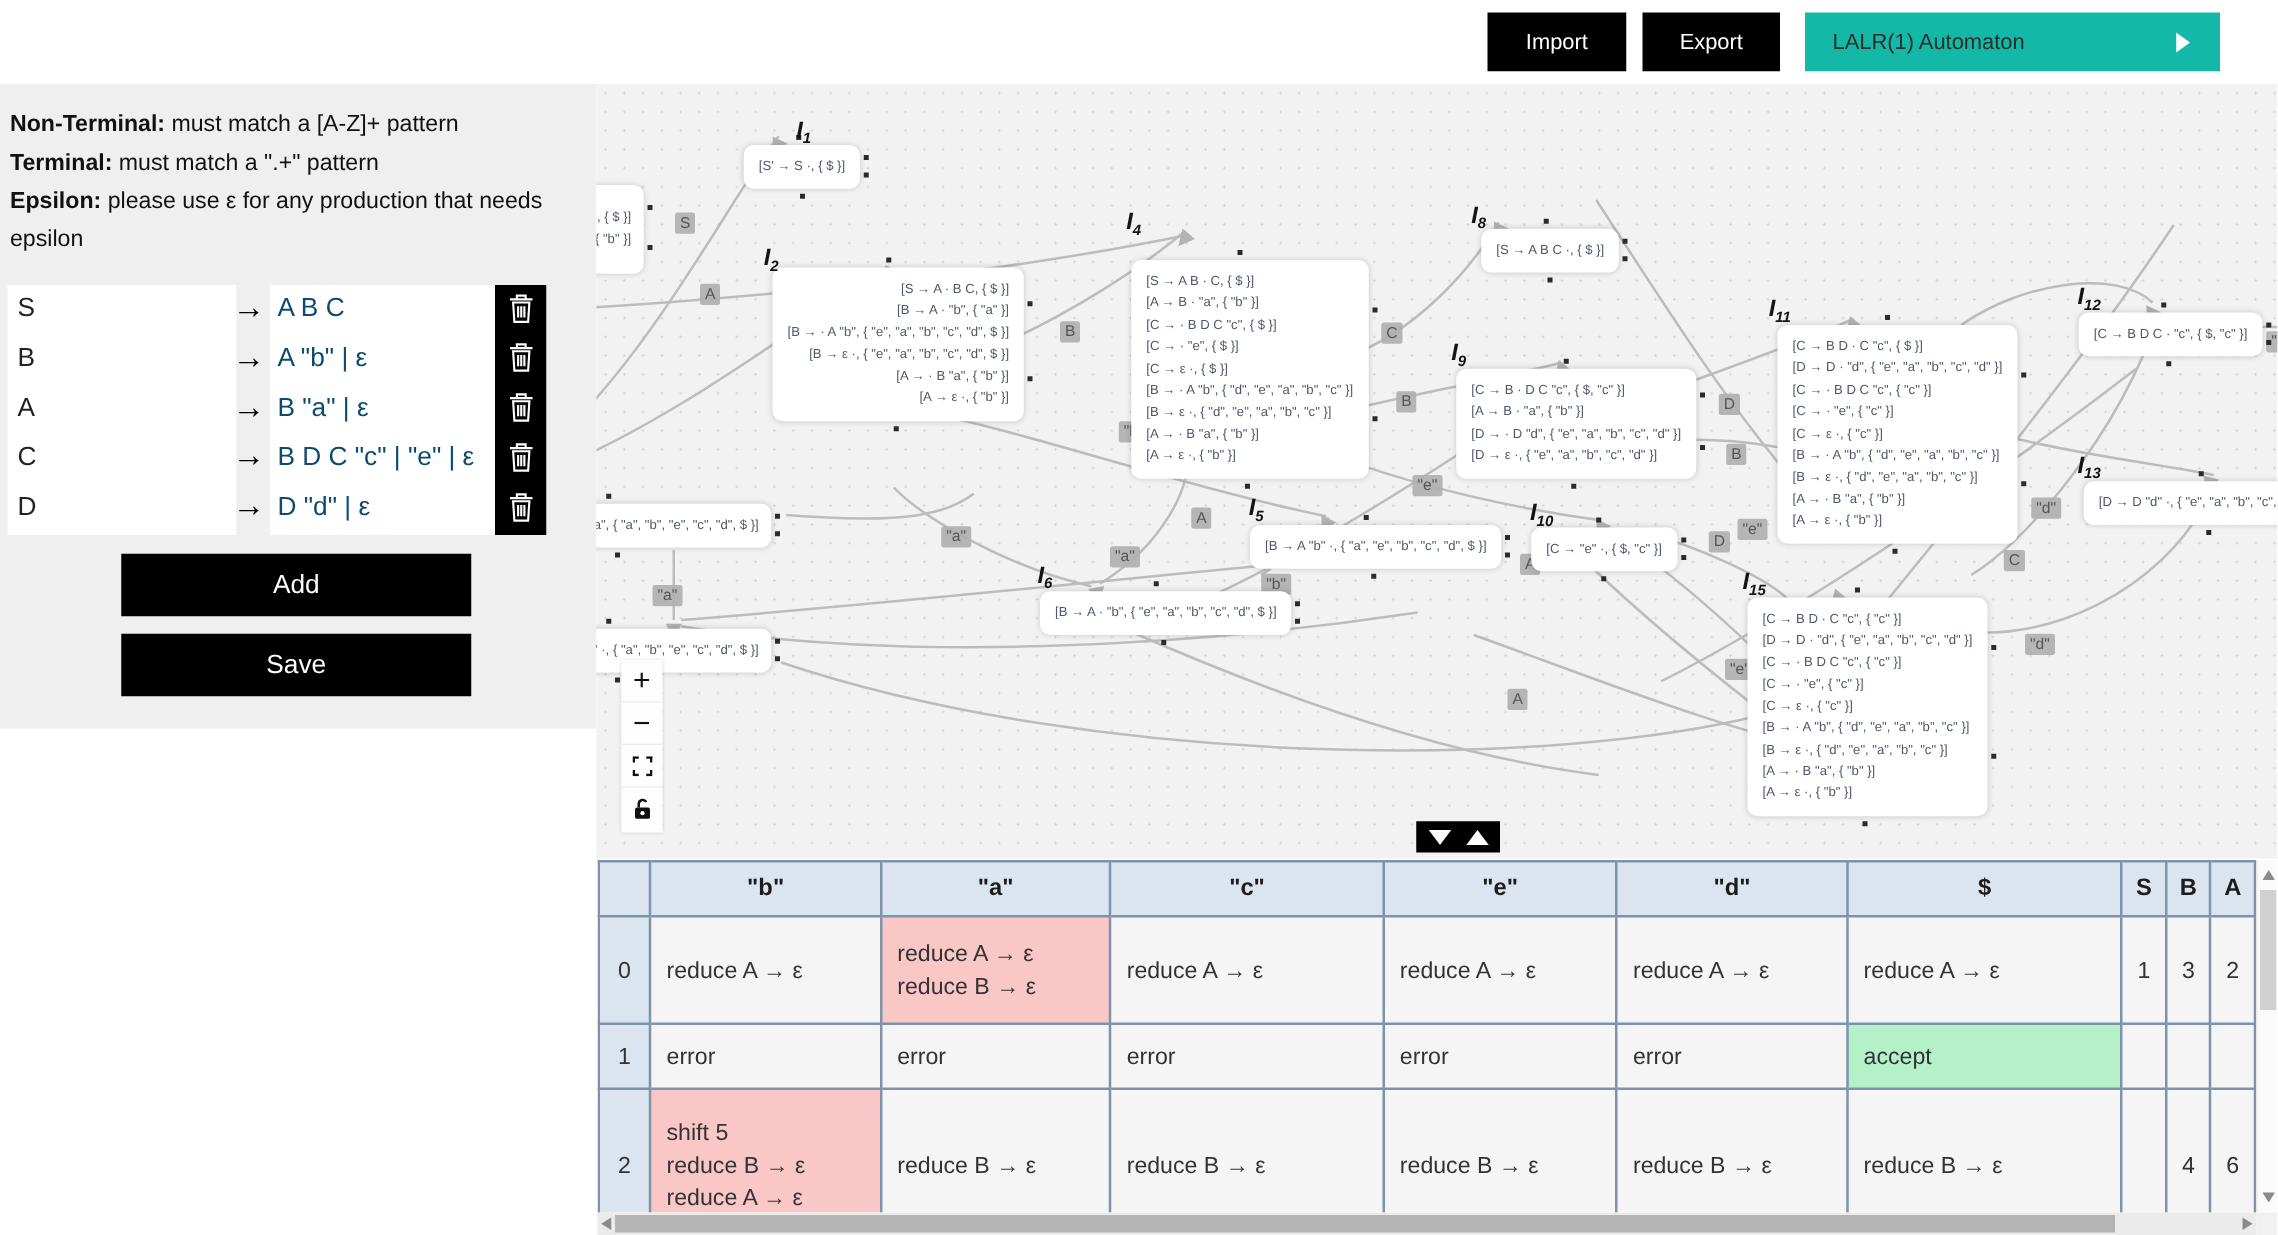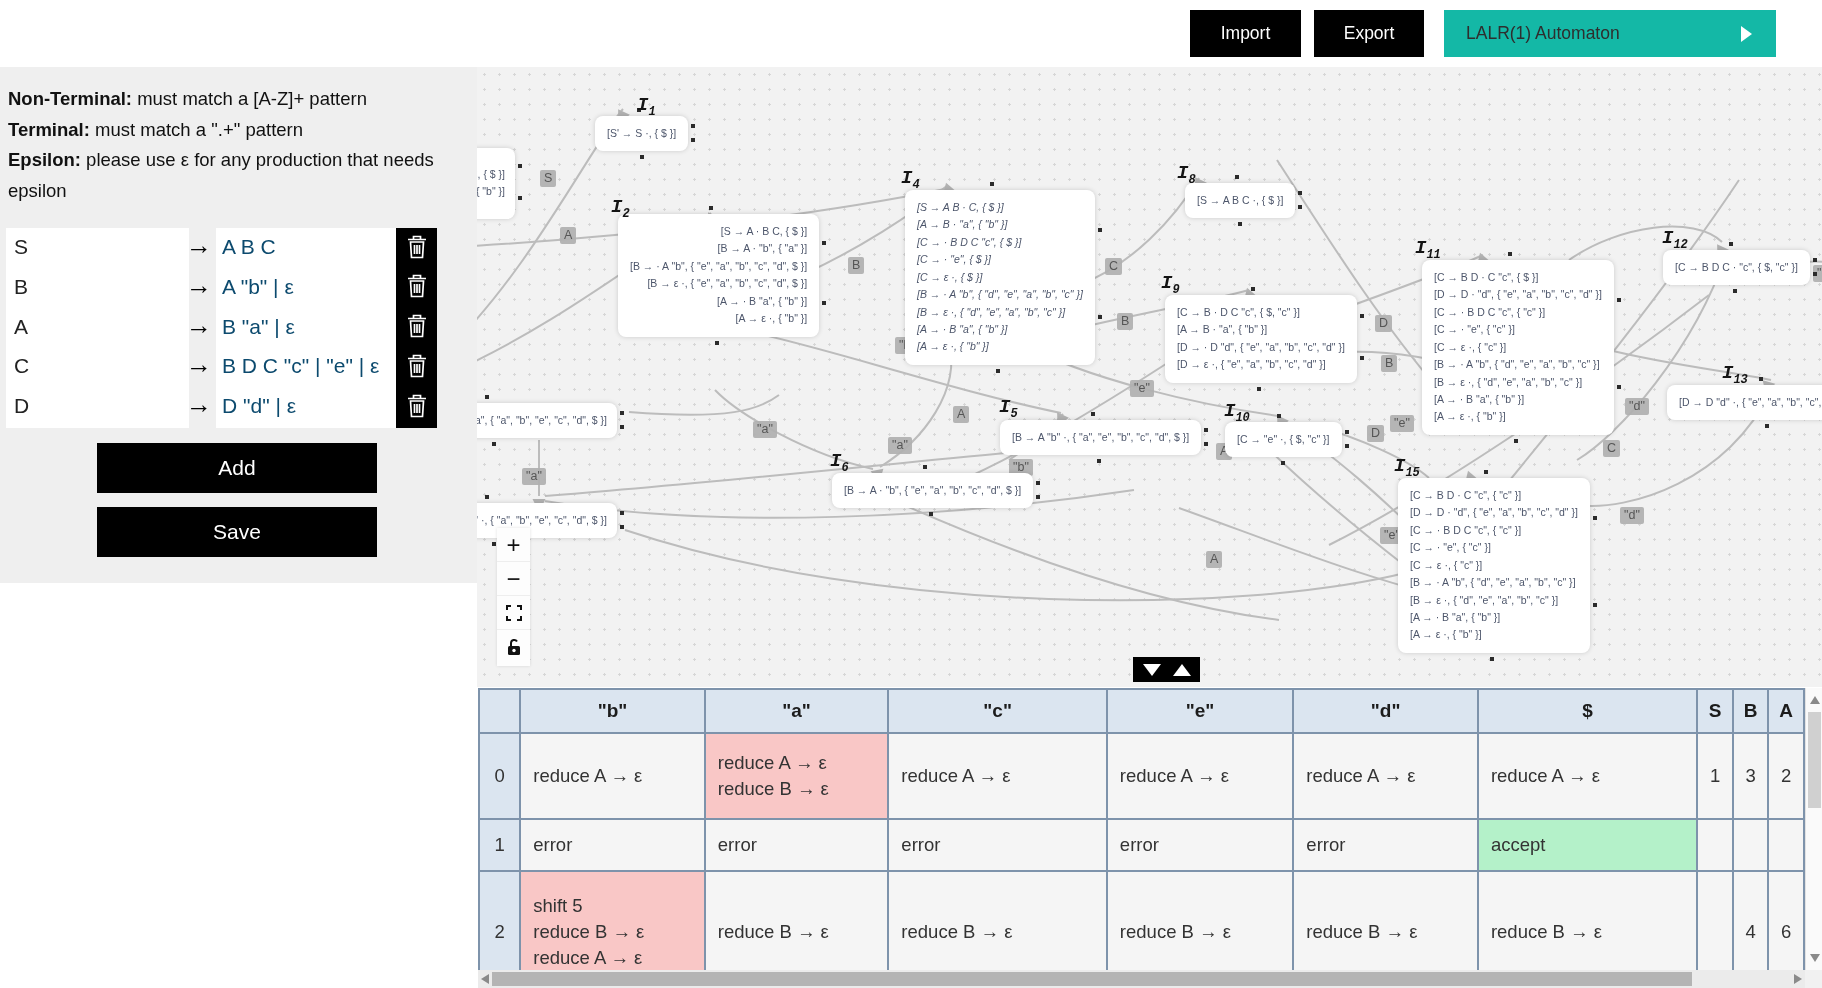--- a/index.html
+++ b/index.html
@@ -43,21 +43,21 @@
   
   #graph { position:absolute; left:477px; top:67px; width:1345px; height:620px; overflow:hidden;
     background-color:#f2f2f2;
     background-image:radial-gradient(#d6d6d6 1.1px, transparent 1.1px);
     background-size:15px 15px; }
   #edges { position:absolute; left:0; top:0; z-index:1; }
   .node { position:absolute; background:#fff; border-radius:8px; padding:9px 12px;
     box-shadow:0 0 5px rgba(0,0,0,.16); font-size:10.5px; color:#4d566b;
     white-space:nowrap; line-height:1.66; z-index:3; cursor:move; }
   .node.partial { text-align:right; }
-  .node-label { position:absolute; font-family:Liberation Mono, monospace; font-style:italic;
+  .node-label { position:absolute; font-family:Liberation Sans, sans-serif; font-style:italic;
     font-weight:bold; font-size:19px; color:#141414; z-index:4; }
   .node-label sub { font-size:12px; }
   .edge-label { position:absolute; background:rgba(176,176,176,.92); color:#565656;
     font-size:12.5px; padding:1px 4px; border-radius:2px; line-height:15px; z-index:2;
     white-space:nowrap; }
   .dot { position:absolute; width:4px; height:4px; background:#2b2b2b; z-index:4; }
 
   
   #zoom-panel { position:absolute; left:20px; top:461px; width:33px; height:138px; background:#fdfdfd;
     box-shadow:0 0 3px rgba(0,0,0,.12); z-index:6; }
@@ -226,21 +226,21 @@
         <div>[B → · A "b", { "e", "a", "b", "c", "d", $ }]</div>
         <div>[B → ε ·, { "e", "a", "b", "c", "d", $ }]</div>
         <div>[A → · B "a", { "b" }]</div>
         <div>[A → ε ·, { "b" }]</div>
         <div class="dot" style="left: 45%; top: -8px;"></div>
         <div class="dot" style="left: 48%; bottom: -8px;"></div>
         <div class="dot" style="top: 22%; right: -7px;"></div>
         <div class="dot" style="right: -7px; bottom: 26%;"></div>
       </div>
       <div class="node-label" style="left: 424px; top: 100px;">I<sub>4</sub></div>
-      <div class="node" style="left: 428px; top: 123px; font-style: italic;">
+      <div class="node" style="left: 428px; top: 141px;">
         <div>[S → A B · C, { $ }]</div>
         <div>[A → B · "a", { "b" }]</div>
         <div>[C → · B D C "c", { $ }]</div>
         <div>[C → · "e", { $ }]</div>
         <div>[C → ε ·, { $ }]</div>
         <div>[B → · A "b", { "d", "e", "a", "b", "c" }]</div>
         <div>[B → ε ·, { "d", "e", "a", "b", "c" }]</div>
         <div>[A → · B "a", { "b" }]</div>
         <div>[A → ε ·, { "b" }]</div>
         <div class="dot" style="left: 45%; top: -8px;"></div>
@@ -308,21 +308,21 @@
         <div class="dot" style="right: -7px; bottom: 26%;"></div>
       </div>
       <div class="node-label" style="left: 1185px; top: 160px;">I<sub>12</sub></div>
       <div class="node" style="left: 1186px; top: 183px;">
         <div>[C → B D C · "c", { $, "c" }]</div>
         <div class="dot" style="left: 45%; top: -8px;"></div>
         <div class="dot" style="left: 48%; bottom: -8px;"></div>
         <div class="dot" style="top: 22%; right: -7px;"></div>
         <div class="dot" style="right: -7px; bottom: 26%;"></div>
       </div>
-      <div class="node-label" style="left: 1245px; top: 295px; text-align: center;">I<sub>13</sub></div>
+      <div class="node-label" style="left: 1185px; top: 295px; text-align: center;">I<sub>13</sub></div>
       <div class="node" style="left: 1190px; top: 318px;">
         <div>[D → D "d" ·, { "e", "a", "b", "c", "d", $ }]</div>
         <div class="dot" style="left: 45%; top: -8px;"></div>
         <div class="dot" style="left: 48%; bottom: -8px;"></div>
       </div>
       <div class="node-label" style="left: 917px; top: 388px;">I<sub>15</sub></div>
       <div class="node" style="left: 921px; top: 411px;">
         <div>[C → B D · C "c", { "c" }]</div>
         <div>[D → D · "d", { "e", "a", "b", "c", "d" }]</div>
         <div>[C → · B D C "c", { "c" }]</div>

